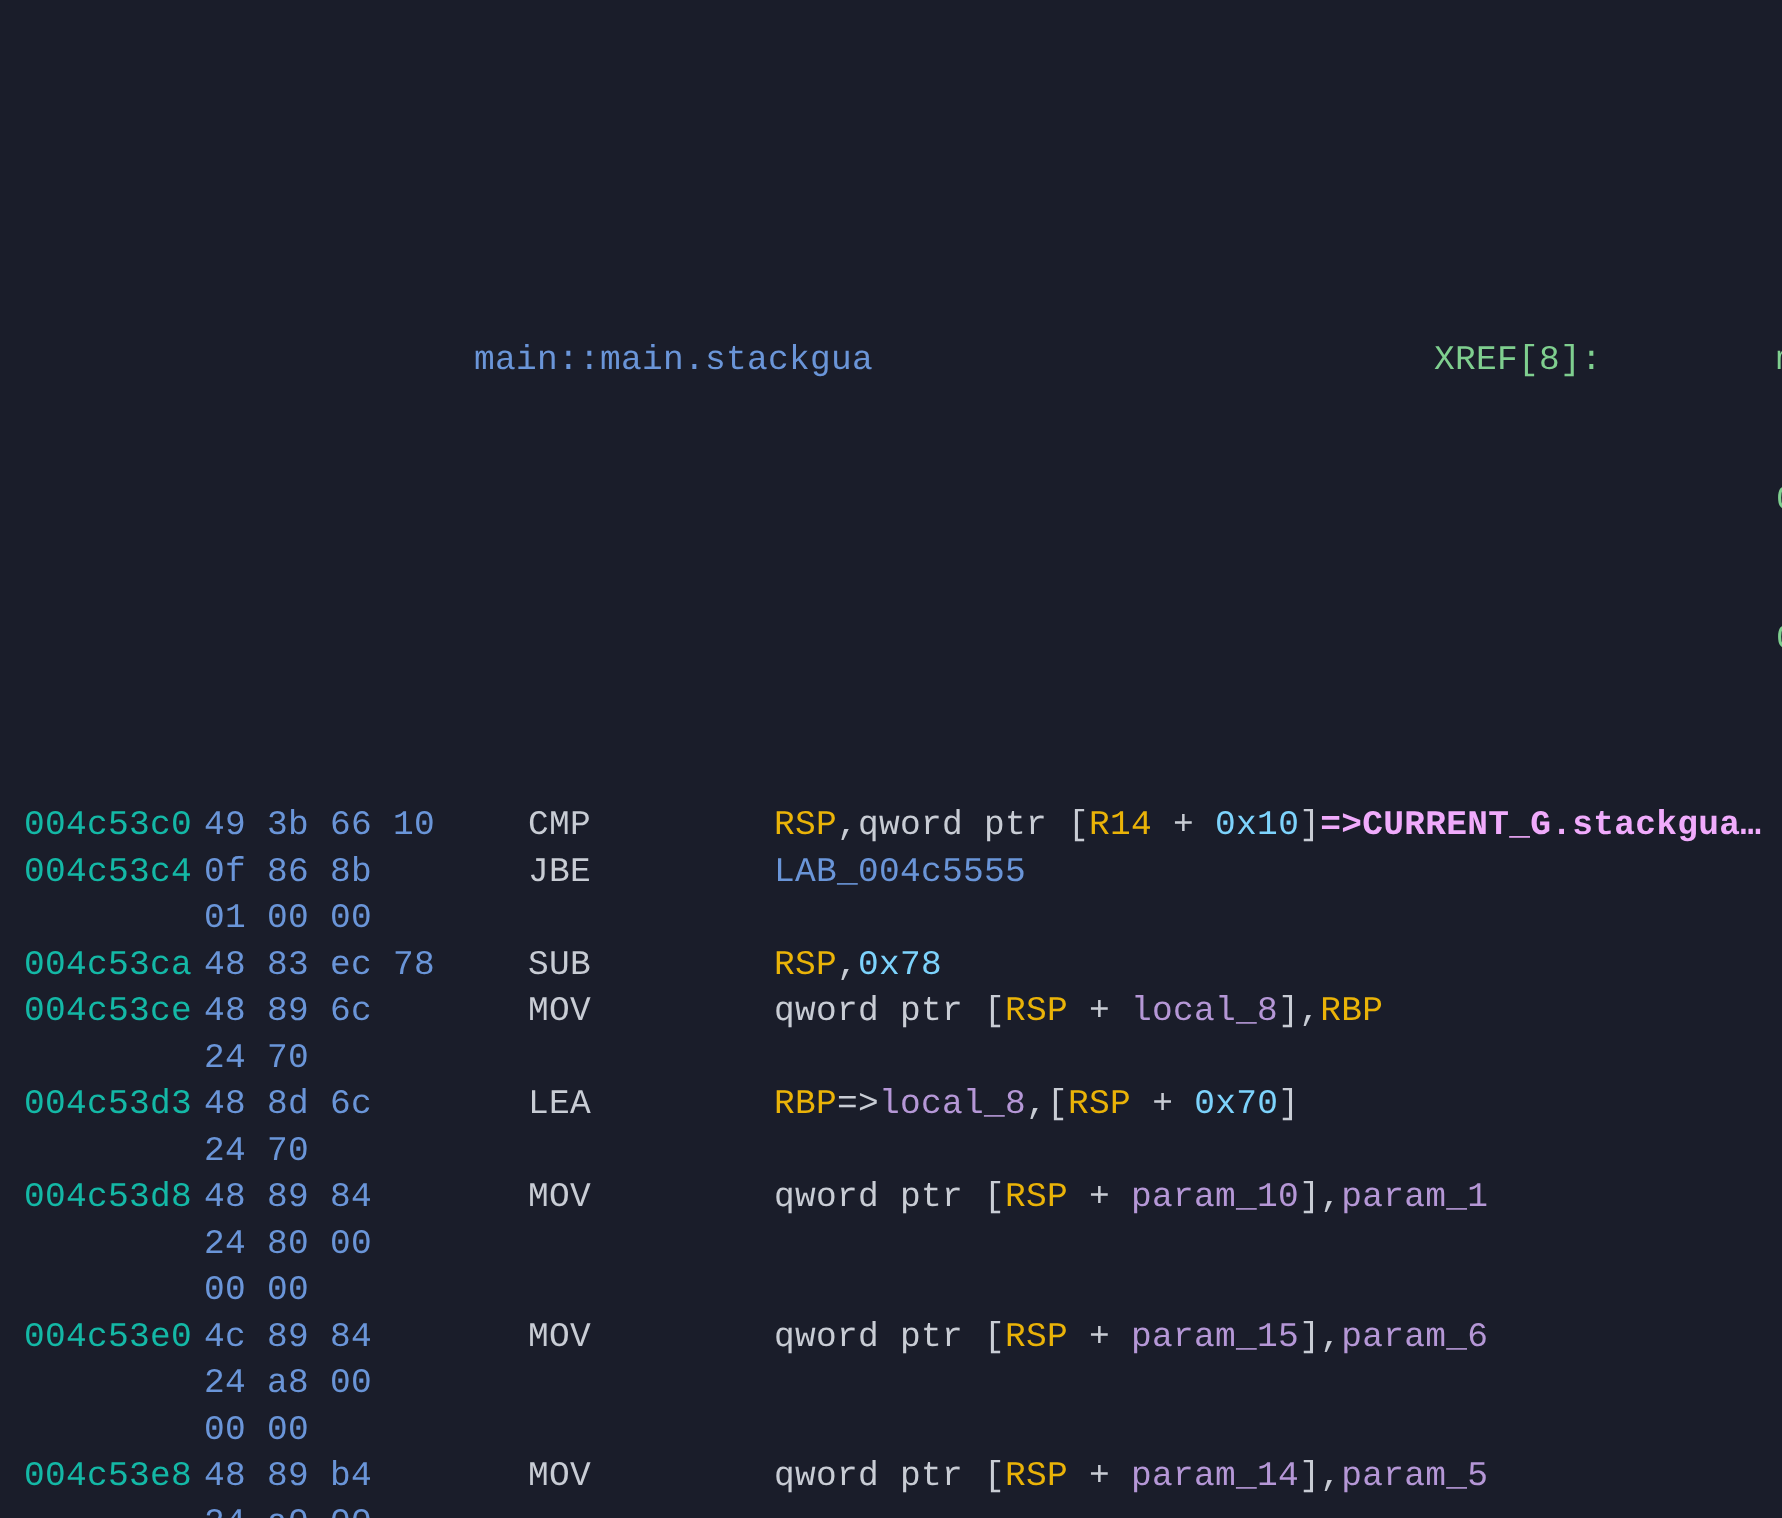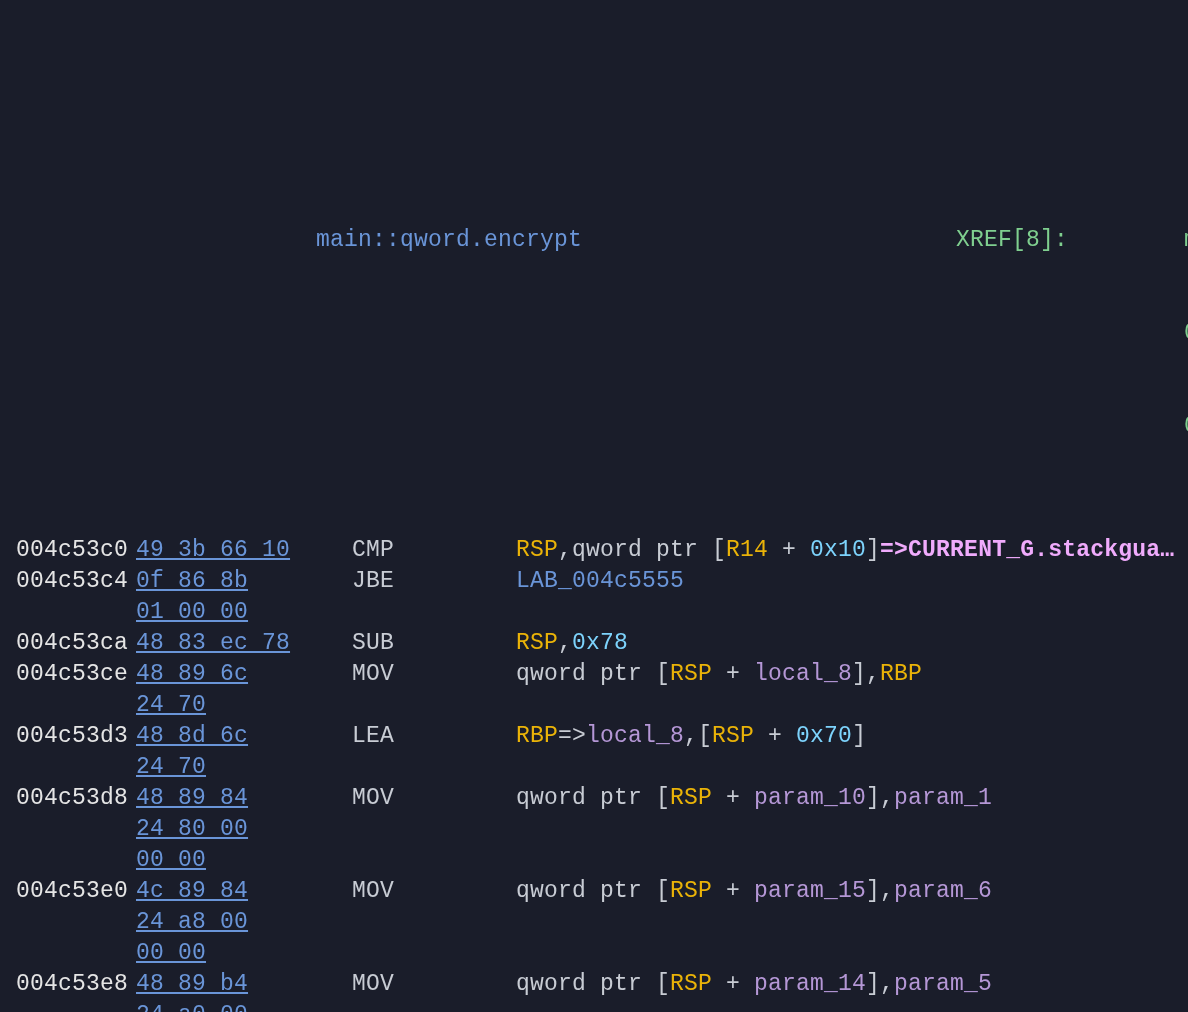--- a/index.html
+++ b/index.html
@@ -8,43 +8,43 @@
     font-family: "SF Mono", "Menlo", "Consolas", "Liberation Mono", monospace;
     font-size: 23px;
     line-height: 31px;
     color: #d8dee9;
     white-space: pre;
     letter-spacing: 0.2px;
   }
   .listing { padding: 8px 0 0 16px; }
   .row { display: block; height: 31px; position: relative; }
   .row .content { position: relative; display: block; height: 31px; }
-  .addr { position: absolute; left: 0;   top: 0; color: #e5e5e5; }
-  .bytes { position: absolute; left: 120px; top: 0; color: #6a95d8; text-decoration: underline; }
+  .addr { position: absolute; left: 0;   top: 0; color: #14b8a6; }
+  .bytes { position: absolute; left: 120px; top: 0; color: #6a95d8; }
   .mn   { position: absolute; left: 336px; top: 0; color: #c8ccd4; }
   .ops  { position: absolute; left: 500px; top: 0; }
   .func-title { position: absolute; left: 300px; top: 0; color: #6a95d8; }
   .xref-label { position: absolute; left: 940px; top: 0; color: #7fcf8f; }
   .xref-right { position: absolute; left: 1168px; top: 0; color: #7fcf8f; }
   .tok-reg   { color: #eab308; }
   .tok-var   { color: #b597d6; }
   .tok-num   { color: #7dd3fc; }
   .tok-ref   { color: #6a95d8; }
   .tok-plain { color: #c8ccd4; }
   .tok-dim   { color: #f0abfc; font-weight: bold; }
 </style>
 </head>
 <body>
 
 
 
 <div class="listing">
   
   <div class="row">
-    <span class="func-title">main::qword.encrypt</span>
+    <span class="func-title">main::main.stackgua</span>
     <span class="xref-label">XREF[8]:</span>
     <span class="xref-right">ma</span>
   </div>
   <div class="row">
     <span class="xref-right">00</span>
   </div>
   <div class="row">
     <span class="xref-right">00</span>
   </div>
   

